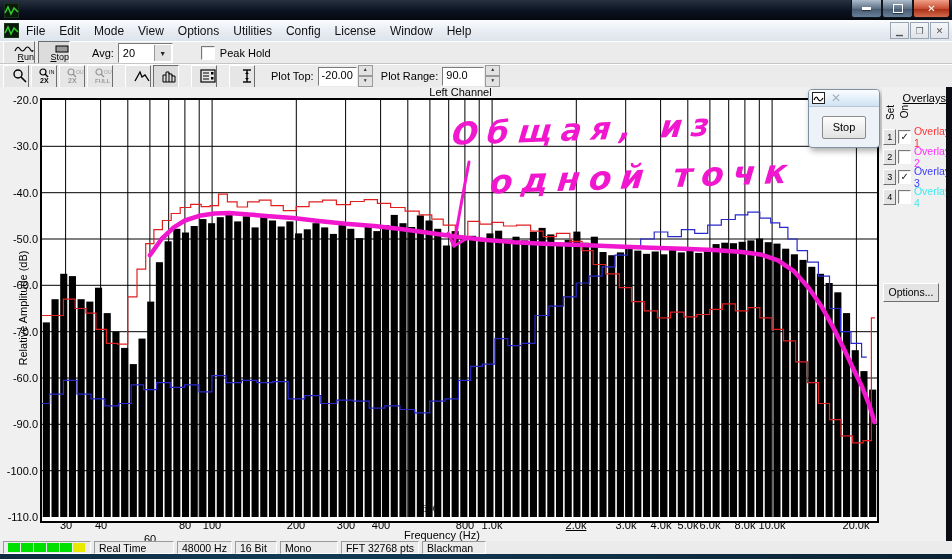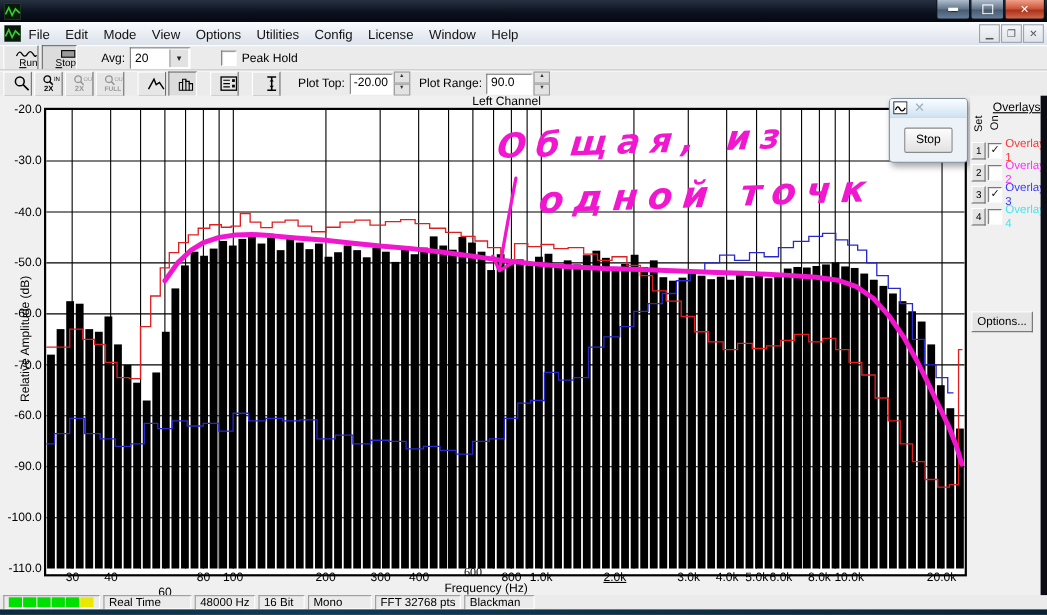--- a/index.html
+++ b/index.html
@@ -413,24 +413,24 @@
       <div class="ytick" style="left: 4px; top: 378px;">-100.0</div>
       <div class="ytick" style="left: 4px; top: 424px;">-110.0</div>
       <div class="xtick" style="left: 46px; top: 432px;">30</div>
       <div class="xtick" style="left: 81px; top: 432px;">40</div>
       <div class="xtick" style="left: 130px; top: 432px; margin-top: 14px;">60</div>
       <div class="xtick" style="left: 165px; top: 432px;">80</div>
       <div class="xtick" style="left: 192px; top: 432px;">100</div>
       <div class="xtick" style="left: 276px; top: 432px;">200</div>
       <div class="xtick" style="left: 326px; top: 432px;">300</div>
       <div class="xtick" style="left: 361px; top: 432px;">400</div>
-      <div class="xtick" style="left: 410px; top: 428px; font-family: Liberation Serif, serif;">600</div>
+      <div class="xtick" style="left: 410px; top: 415px; font-family: Liberation Serif, serif;">600</div>
       <div class="xtick" style="left: 445px; top: 432px;">800</div>
       <div class="xtick" style="left: 472px; top: 432px;">1.0k</div>
-      <div class="xtick" style="left: 539px; top: 432px; text-decoration: underline;">2.0k</div>
+      <div class="xtick" style="left: 556px; top: 432px; text-decoration: underline;">2.0k</div>
       <div class="xtick" style="left: 606px; top: 432px;">3.0k</div>
       <div class="xtick" style="left: 641px; top: 432px;">4.0k</div>
       <div class="xtick" style="left: 668px; top: 432px;">5.0k</div>
       <div class="xtick" style="left: 690px; top: 432px;">6.0k</div>
       <div class="xtick" style="left: 725px; top: 432px;">8.0k</div>
       <div class="xtick" style="left: 752px; top: 432px;">10.0k</div>
       <div class="xtick" style="left: 836px; top: 432px;">20.0k</div>
     </div>
 
   <div id="ovpanel">

